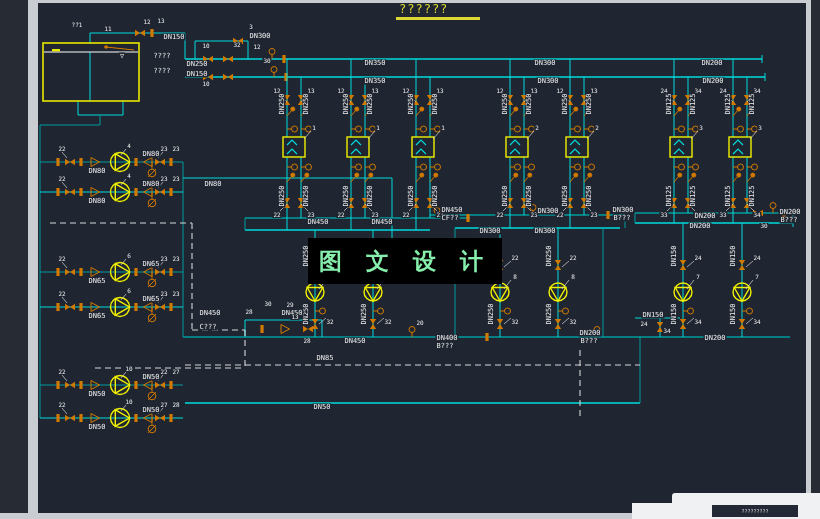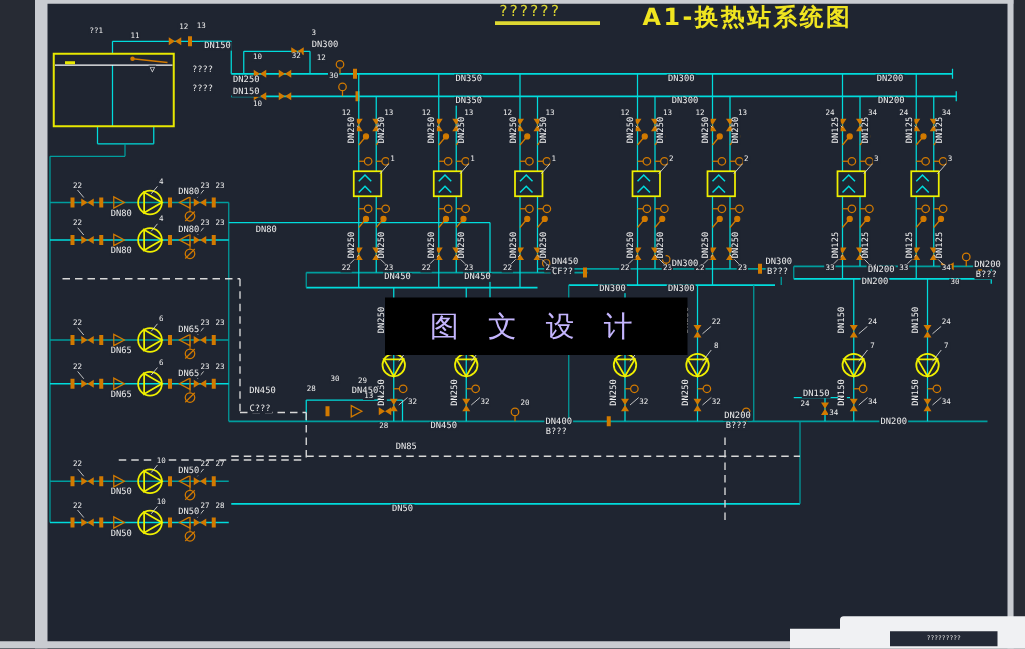--- a/index.html
+++ b/index.html
@@ -5,23 +5,23 @@
   html,body{margin:0;padding:0;background:#14161c;}
   #app{position:relative;width:820px;height:519px;overflow:hidden;background:#1f2531;
        font-family:"DejaVu Sans Mono","Liberation Mono",monospace;}
   #gfx-svg{position:absolute;left:0;top:0;z-index:1;}
   #labels{position:absolute;left:0;top:0;width:100%;height:100%;z-index:2;pointer-events:none;}
   .lbl{position:absolute;line-height:1;white-space:pre;background:#1f2531;padding:0 1px;}
   #subtitle{position:absolute;left:398px;top:3px;font-size:12px;color:#ded832;z-index:2;letter-spacing:1px;}
   #subtitle-underline{position:absolute;left:396px;top:17px;width:84px;height:2.5px;background:#ded832;z-index:2;}
   #main-title{position:absolute;left:514px;top:1px;font-size:19px;font-weight:bold;color:#f0e520;
               letter-spacing:2px;z-index:2;font-family:"DejaVu Sans","Liberation Sans",sans-serif;}
-  #watermark{position:absolute;left:308px;top:238px;width:242px;height:46px;background:#000;color:#c4b5fd;
+  #watermark{position:absolute;left:308px;top:238px;width:194px;height:46px;background:#000;color:#86efac;
              display:flex;align-items:center;justify-content:center;font-size:23px;letter-spacing:8px;
-             z-index:3;font-family:"DejaVu Sans","Liberation Sans",sans-serif;}
+             z-index:3;font-family:"DejaVu Sans","Liberation Sans",sans-serif;font-weight:bold;}
   .chrome{position:absolute;z-index:4;}
   #left-outer{left:0;top:0;width:28px;height:519px;background:#272b34;}
   #left-strip{left:28px;top:0;width:10px;height:519px;background:#c9ccd1;}
   #top-strip{left:28px;top:0;width:783px;height:3px;background:#c9ccd1;}
   #right-strip{left:806px;top:0;width:5px;height:519px;background:#c9ccd1;}
   #right-outer{left:811px;top:0;width:9px;height:519px;background:#272b34;}
   #bottom-strip{left:0;top:513px;width:820px;height:6px;background:#c9ccd1;}
   #br-panel-a{left:672px;top:493px;width:148px;height:26px;background:#f0f1f3;border-radius:3px 0 0 0;}
   #br-panel-b{left:632px;top:503px;width:188px;height:16px;background:#f0f1f3;}
   #tb-box{left:712px;top:505px;width:86px;height:12px;background:#242936;color:#e8e8e8;font-size:5px;
@@ -628,21 +628,20 @@
       <span class="lbl" style="left: 62px; top: 405px; font-size: 6px; color: rgb(238, 238, 238); transform: translate(-50%, -50%);">22</span>
       <span class="lbl" style="left: 129px; top: 402px; font-size: 6px; color: rgb(238, 238, 238); transform: translate(-50%, -50%);">10</span>
       <span class="lbl" style="left: 164px; top: 405px; font-size: 6px; color: rgb(238, 238, 238); transform: translate(-50%, -50%);">27</span>
       <span class="lbl" style="left: 176px; top: 405px; font-size: 6px; color: rgb(238, 238, 238); transform: translate(-50%, -50%);">28</span>
       <span class="lbl" style="left: 97px; top: 427px; font-size: 7px; color: rgb(238, 238, 238); transform: translate(-50%, -50%);">DN50</span>
       <span class="lbl" style="left: 151px; top: 410px; font-size: 7px; color: rgb(238, 238, 238); transform: translate(-50%, -50%);">DN50</span>
     </div>
 
   <div id="subtitle" class="lbl" style="background:transparent">??????</div>
   <div id="subtitle-underline"></div>
-  <div id="main-title">A1-换热站系统图</div>
 
   <div id="watermark">图 文 设 计</div>
 
   <div id="left-outer" class="chrome"></div>
   <div id="left-strip" class="chrome"></div>
   <div id="top-strip" class="chrome"></div>
   <div id="right-strip" class="chrome"></div>
   <div id="right-outer" class="chrome"></div>
   <div id="bottom-strip" class="chrome"></div>
   <div id="br-panel-a" class="chrome"></div>

